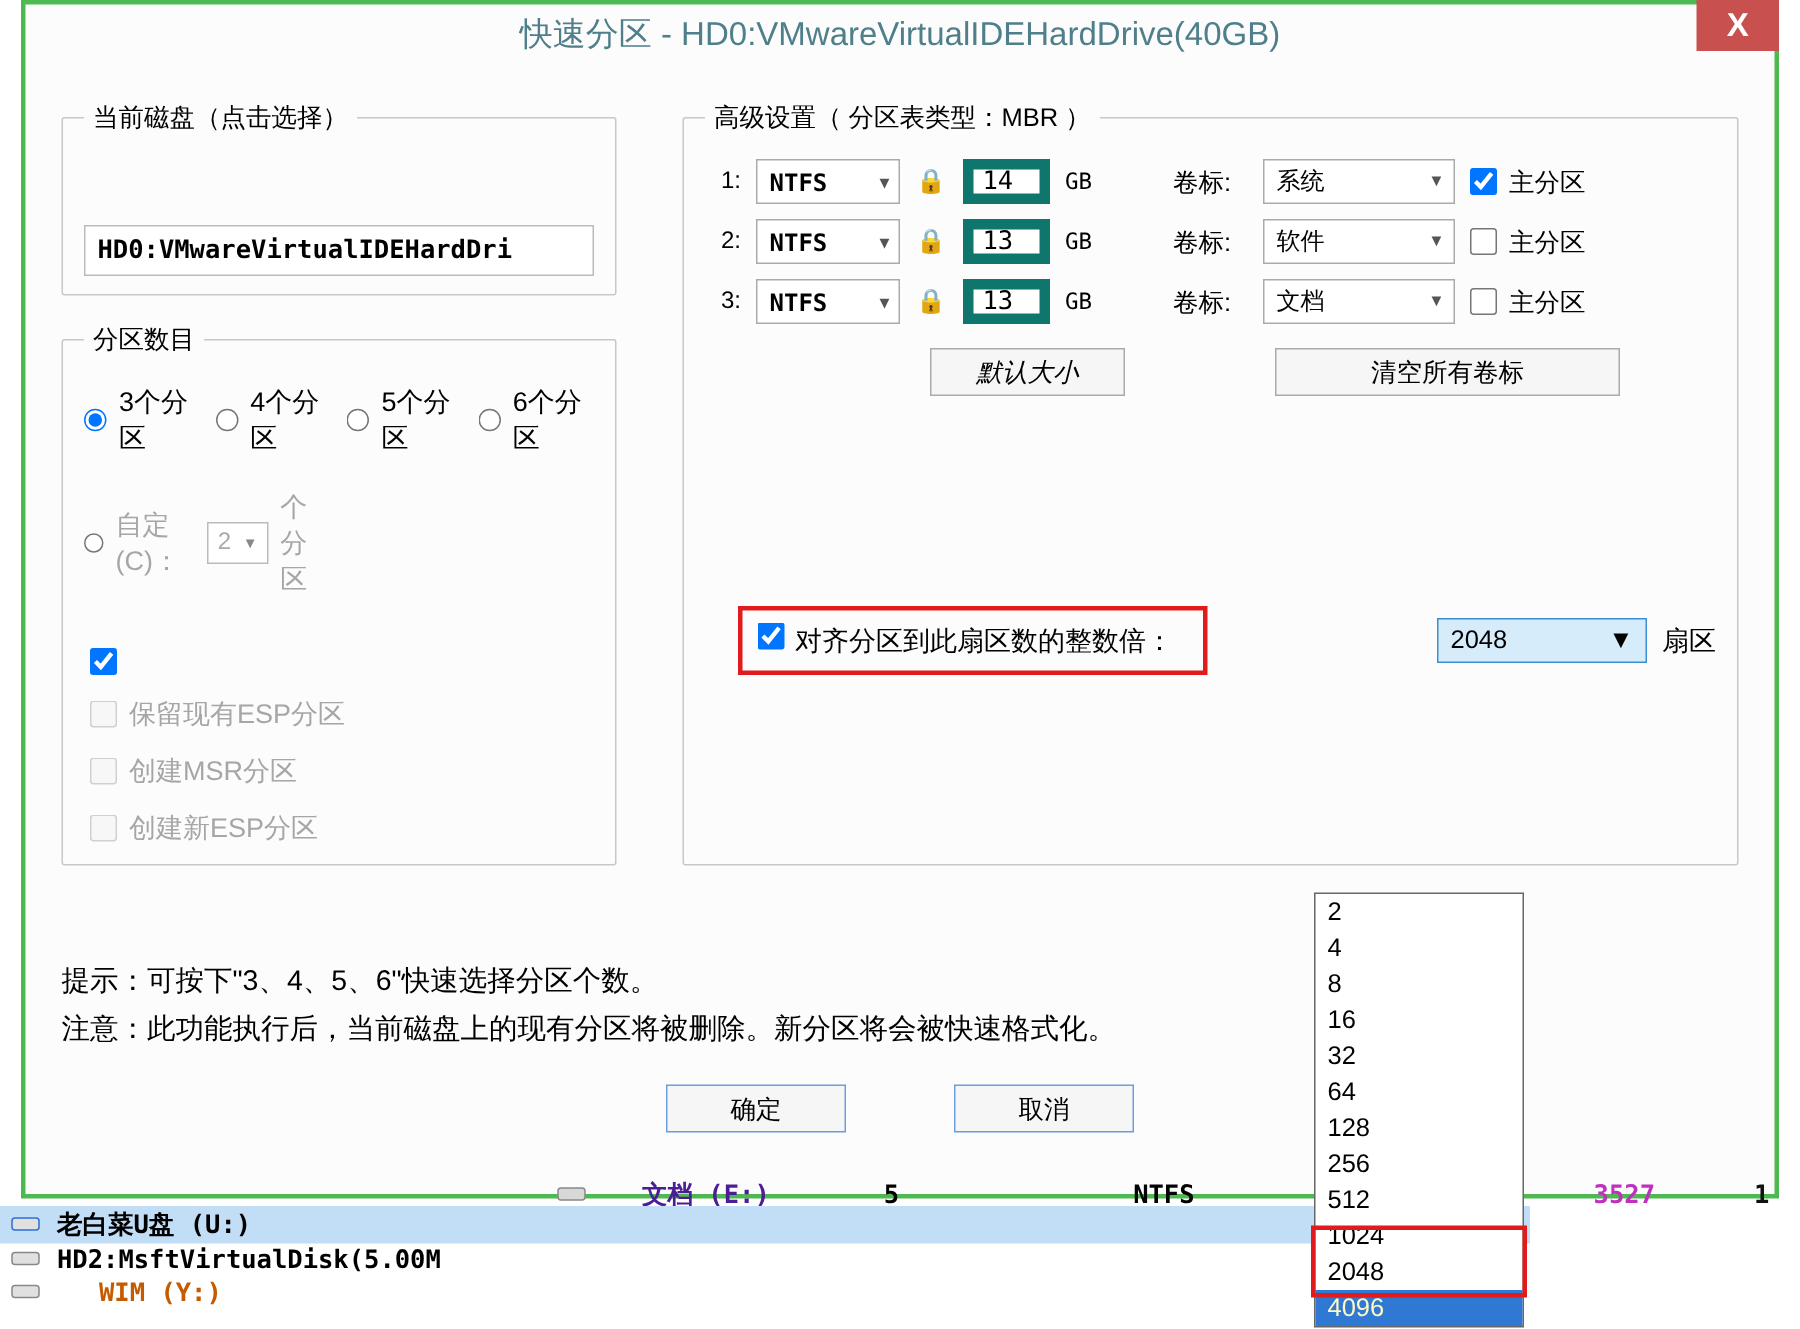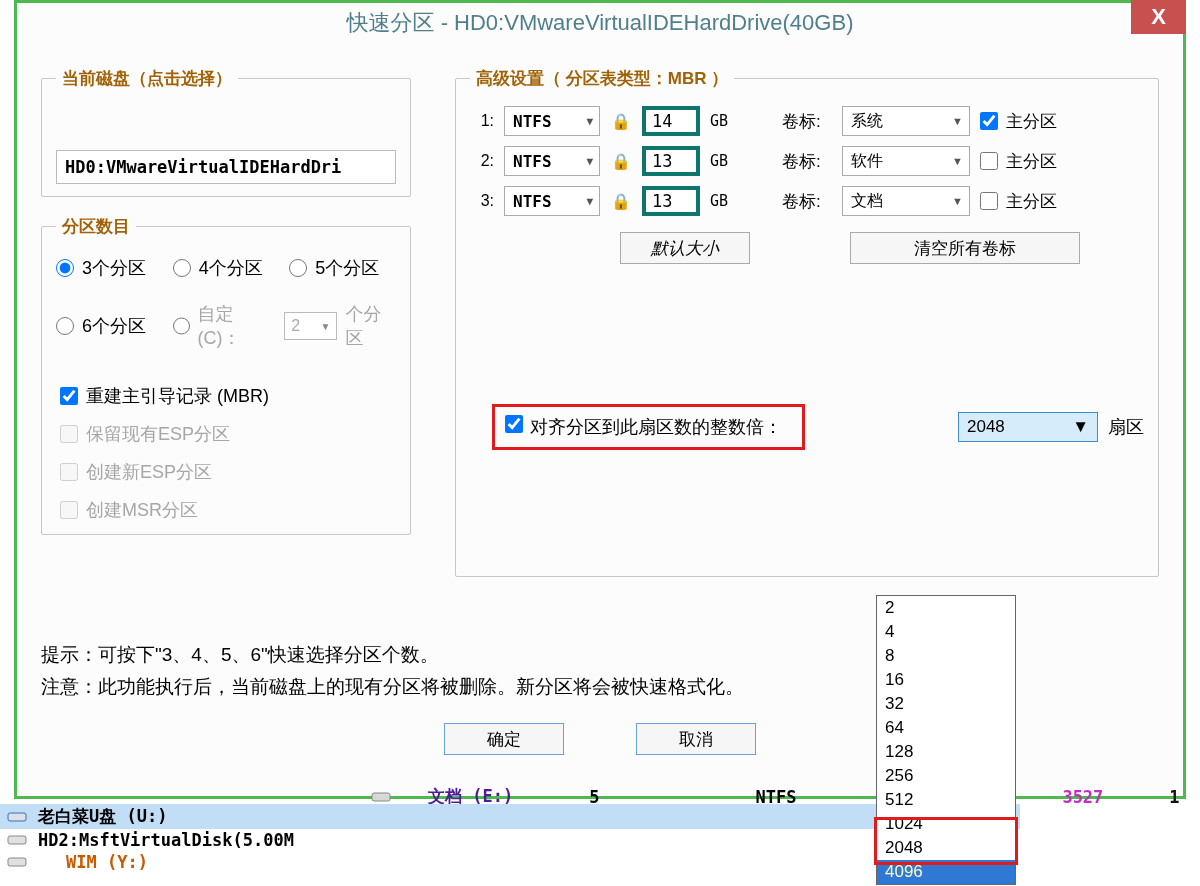--- a/index.html
+++ b/index.html
@@ -55,42 +55,41 @@
     border: 1px solid #c8c8c8;
     border-radius: 2px;
     padding: 12px 14px;
     position: relative;
     margin-top: 10px;
   }
   fieldset.groupbox > legend {
     padding: 0 6px;
     background: #fcfcfc;
     font-size: 17px;
-    color: #a16207;
-    font-weight: bold;
+    color: #000000;
   }
   .left-col { width: 370px; display: flex; flex-direction: column; gap: 8px; }
   .right-col { flex: 1; padding-left: 32px; }
   .disk-field {
     width: 100%;
     height: 34px;
     border: 1px solid #bbb;
     background: #fff;
     font-family: monospace;
     font-size: 17px;
     font-weight: bold;
     padding: 4px 8px;
     line-height: 24px;
     overflow: hidden;
     white-space: nowrap;
     margin-top: 48px;
   }
   .radio-grid {
     display: grid;
-    grid-template-columns: 1fr 1fr 1fr;
+    grid-template-columns: 1fr 1fr 1fr 1fr;
     row-gap: 22px;
     column-gap: 10px;
     padding: 6px 0 6px 0;
   }
   .radio-item, .check-item {
     display: flex;
     align-items: center;
     gap: 8px;
     font-size: 18px;
   }
@@ -113,21 +112,21 @@
   .part-row .idx { width: 24px; text-align: right; font-size: 16px; }
   .combo {
     height: 30px; border: 1px solid #aaa; background: #fff;
     display: inline-flex; align-items: center; justify-content: space-between;
     padding: 0 6px 0 8px; font-size: 16px;
   }
   .combo .chev { font-size: 11px; color: #555; margin-left: 6px; }
   .fs-combo { width: 96px; font-family: monospace; font-weight: bold; }
   .lock-icon { width: 22px; text-align: center; font-size: 16px; color: #444; }
   .size-field {
-    width: 58px; height: 30px; border: 4px solid #0f766e; background: #fff;
+    width: 58px; height: 30px; border: 7px solid #0f766e; background: #fff;
     font-family: monospace; font-size: 17px; padding: 0 6px;
     display: inline-flex; align-items: center;
   }
   .unit { width: 34px; font-size: 15px; font-family: monospace; }
   .lbl { width: 50px; font-size: 17px; }
   .vol-combo { width: 128px; }
   .btn-row { display: flex; gap: 20px; padding-left: 150px; margin-top: 6px; }
   .btn {
     height: 32px;
     border: 1px solid #aaa;
@@ -258,33 +257,32 @@
                 <span>2</span>
                 <span class="chev">▼</span>
               </span>
               <span>个分区</span>
             </label>
           </div>
 
           <div class="mbr-opts">
             <label class="check-item">
               <input type="checkbox" checked="" style="">
-              <span>重建主引导记录 (MBR)</span>
             </label>
             <label class="check-item disabled">
               <input type="checkbox" disabled="" style="">
               <span>保留现有ESP分区</span>
             </label>
             <label class="check-item disabled">
               <input type="checkbox" disabled="" style="">
-              <span>创建新ESP分区</span>
+              <span>创建MSR分区</span>
             </label>
             <label class="check-item disabled">
               <input type="checkbox" disabled="" style="">
-              <span>创建MSR分区</span>
+              <span>创建新ESP分区</span>
             </label>
           </div>
         </fieldset>
       </div>
 
       <div class="right-col">
         <fieldset class="groupbox" style="height:510px;">
           <legend>高级设置（ 分区表类型：MBR ）</legend>
           <div class="part-rows" id="part-rows">
               <div class="part-row">

